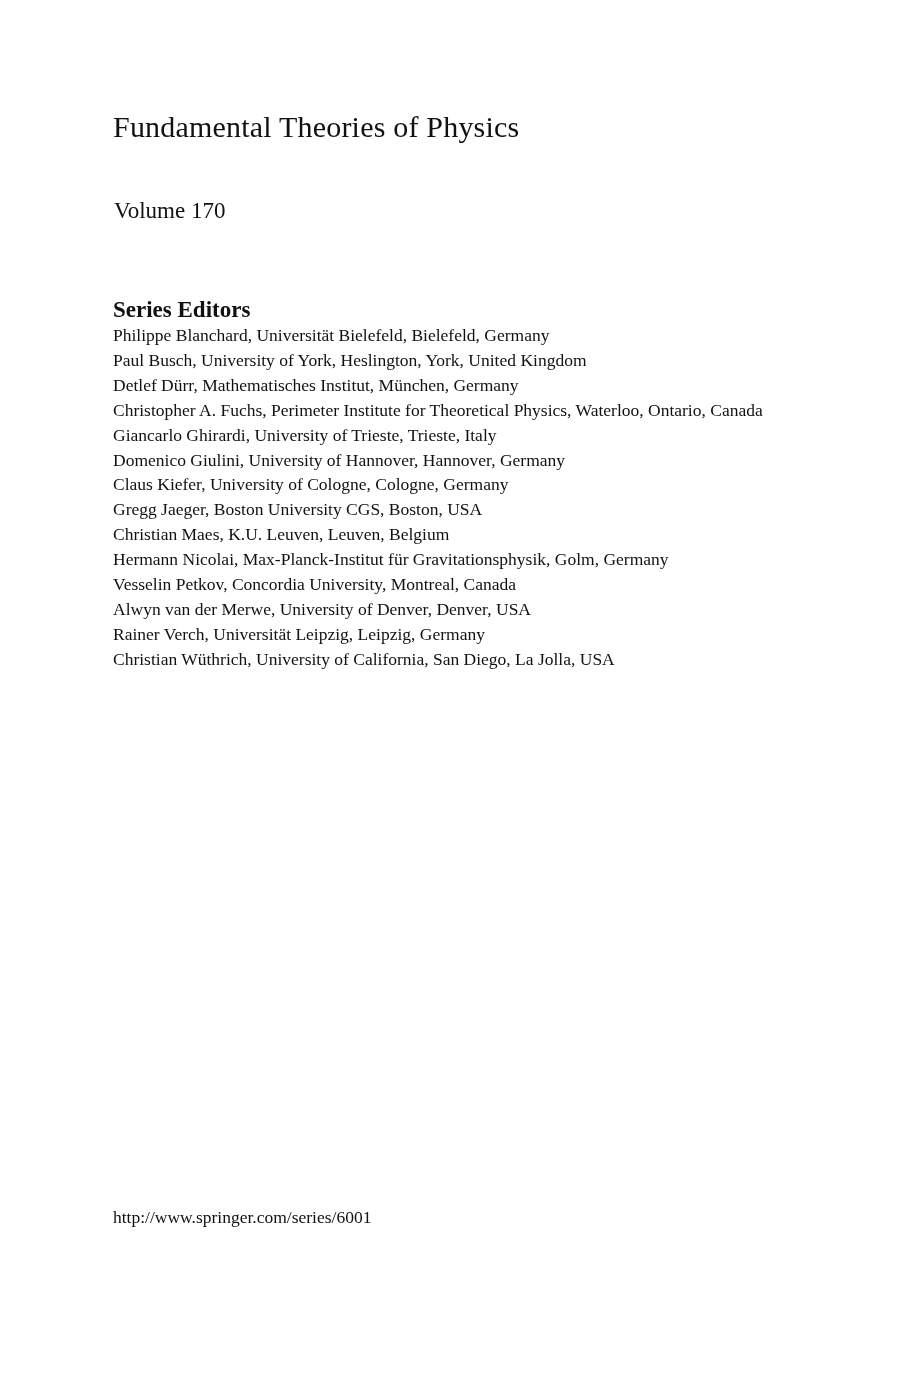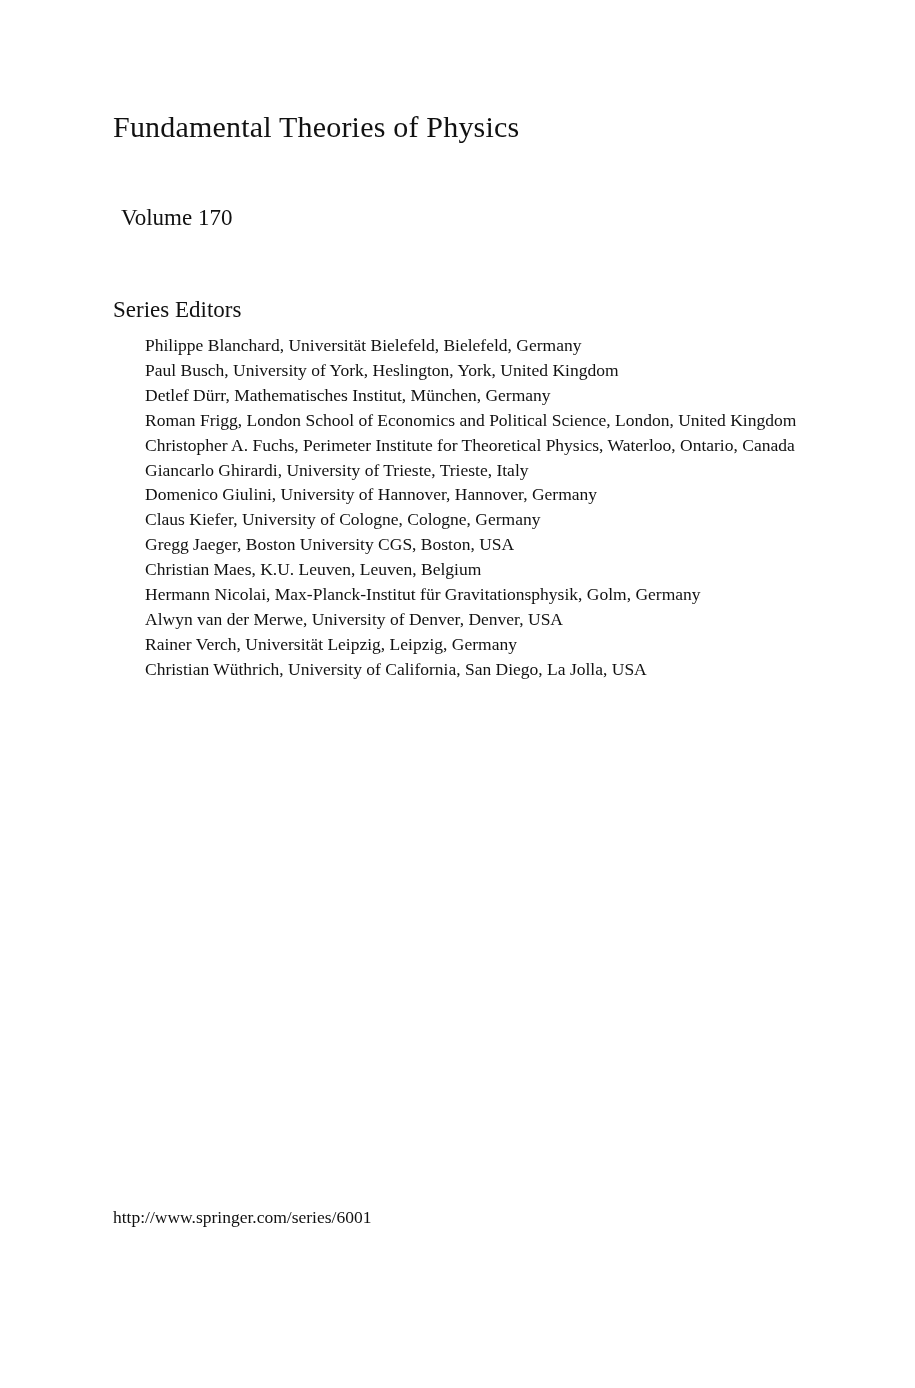--- a/index.html
+++ b/index.html
@@ -23,40 +23,39 @@
     margin: 0;
     font-size: 30px;
     font-weight: normal;
     letter-spacing: 0.2px;
     color: #111111;
   }
   .volume-label {
     position: absolute;
     left: 113px;
     top: 197px;
-    margin: 8px;
+    margin: 1px;
     font-size: 23px;
     font-weight: normal;
     color: #111111;
   }
   .section-heading {
     position: absolute;
     left: 113px;
     top: 297px;
     margin: 0;
     font-size: 23px;
-    font-weight: normal;
+    font-weight: bold;
     color: #111111;
   }
   .editor-list {
     position: absolute;
     left: 113px;
-    top: 333px;
+    top: 323px;
     width: 760px;
-    margin-left: 32px;
   }
   .editor-entry {
     font-size: 17.5px;
     line-height: 24.9px;
     white-space: nowrap;
     color: #111111;
   }
   .footer {
     position: absolute;
     left: 113px;
@@ -76,28 +75,28 @@
   <h1 class="series-title">Fundamental Theories of Physics</h1>
 
   <h2 class="volume-label">Volume 170</h2>
 
   <h3 class="section-heading">Series Editors</h3>
 
   <div class="editor-list">
     <div class="editor-entry">Philippe Blanchard, Universität Bielefeld, Bielefeld, Germany</div>
     <div class="editor-entry">Paul Busch, University of York, Heslington, York, United Kingdom</div>
     <div class="editor-entry">Detlef Dürr, Mathematisches Institut, München, Germany</div>
-    <div class="editor-entry">Roman Frigg, London School of Economics and Political Science, London, United Kingdom</div>
     <div class="editor-entry">Christopher A. Fuchs, Perimeter Institute for Theoretical Physics, Waterloo, Ontario, Canada</div>
     <div class="editor-entry">Giancarlo Ghirardi, University of Trieste, Trieste, Italy</div>
     <div class="editor-entry">Domenico Giulini, University of Hannover, Hannover, Germany</div>
     <div class="editor-entry">Claus Kiefer, University of Cologne, Cologne, Germany</div>
     <div class="editor-entry">Gregg Jaeger, Boston University CGS, Boston, USA</div>
     <div class="editor-entry">Christian Maes, K.U. Leuven, Leuven, Belgium</div>
     <div class="editor-entry">Hermann Nicolai, Max-Planck-Institut für Gravitationsphysik, Golm, Germany</div>
+    <div class="editor-entry">Vesselin Petkov, Concordia University, Montreal, Canada</div>
     <div class="editor-entry">Alwyn van der Merwe, University of Denver, Denver, USA</div>
     <div class="editor-entry">Rainer Verch, Universität Leipzig, Leipzig, Germany</div>
     <div class="editor-entry">Christian Wüthrich, University of California, San Diego, La Jolla, USA</div>
   </div>
 
   <div class="footer">
     <div class="footer-line">http://www.springer.com/series/6001</div>
   </div>
 
 </div>

